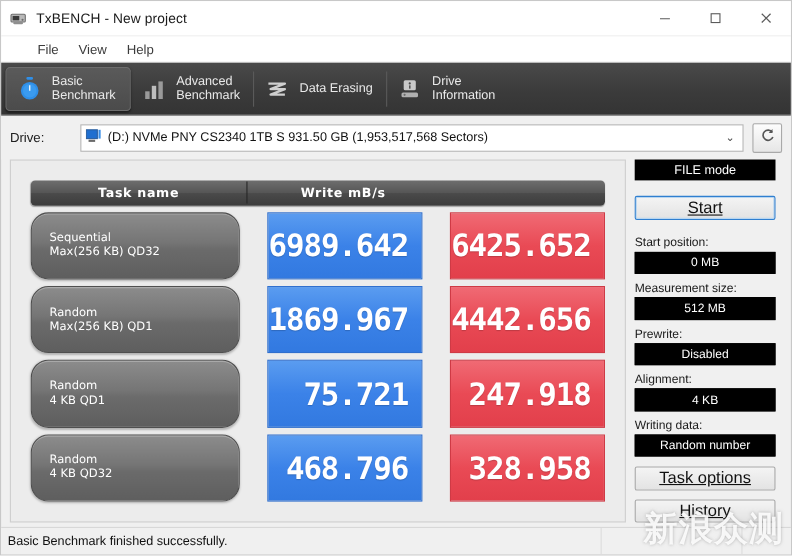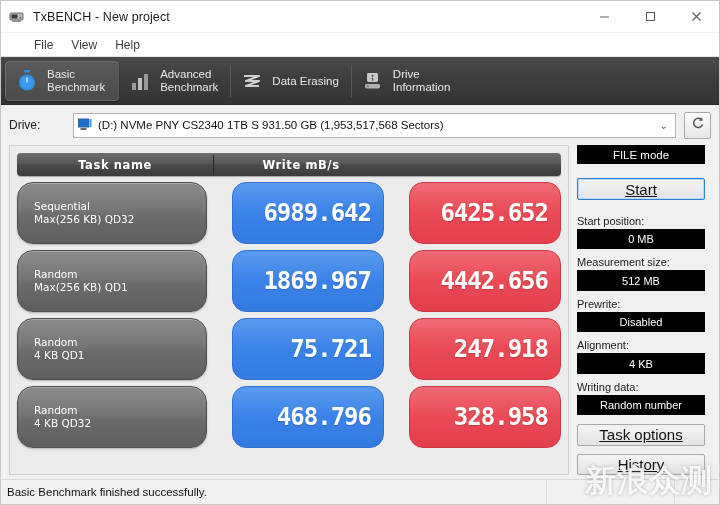--- a/index.html
+++ b/index.html
@@ -147,21 +147,21 @@
     height: 330px;
     padding: 0 8px;
     box-sizing: border-box;
     gap: 8px;
   }
   .results {
     width: 560px;
     background: #ececec;
     border: 1px solid #cfcfcf;
     box-sizing: border-box;
-    padding: 7px;
+    padding: 18px;
     display: flex;
     flex-direction: column;
     gap: 6px;
   }
   .thead {
     height: 23px;
     border-radius: 4px;
     background: linear-gradient(180deg,#6e6e6e 0%,#565656 48%,#4a4a4a 52%,#3c3c3c 100%);
     display: flex;
     align-items: center;
@@ -203,28 +203,28 @@
   }
   .task-text {
     font-size: 10.5px;
     color: #ffffff;
     line-height: 13px;
     white-space: pre-line;
     font-family: "DejaVu Sans", sans-serif;
   }
   .val {
     flex: 1;
-    border-radius: 14px;
+    border-radius: 0;
     display: flex;
     align-items: center;
     justify-content: flex-end;
     padding-right: 12px;
     box-sizing: border-box;
     font-family: "DejaVu Sans Mono", monospace;
-    font-size: 24px;
+    font-size: 28px;
     font-weight: bold;
     color: #ffffff;
     letter-spacing: -1px;
     text-shadow: 0 1px 1px rgba(0,0,0,.18);
     margin-left: 18px;
   }
   .val.read  { background: linear-gradient(180deg,#5a9cf0 0%,#3b82e8 50%,#3279e0 100%); border:1px solid #2f6fce; }
   .val.write { background: linear-gradient(180deg,#f06a74 0%,#e94a55 50%,#e23f4b 100%); border:1px solid #cf3a45; }
 
   

